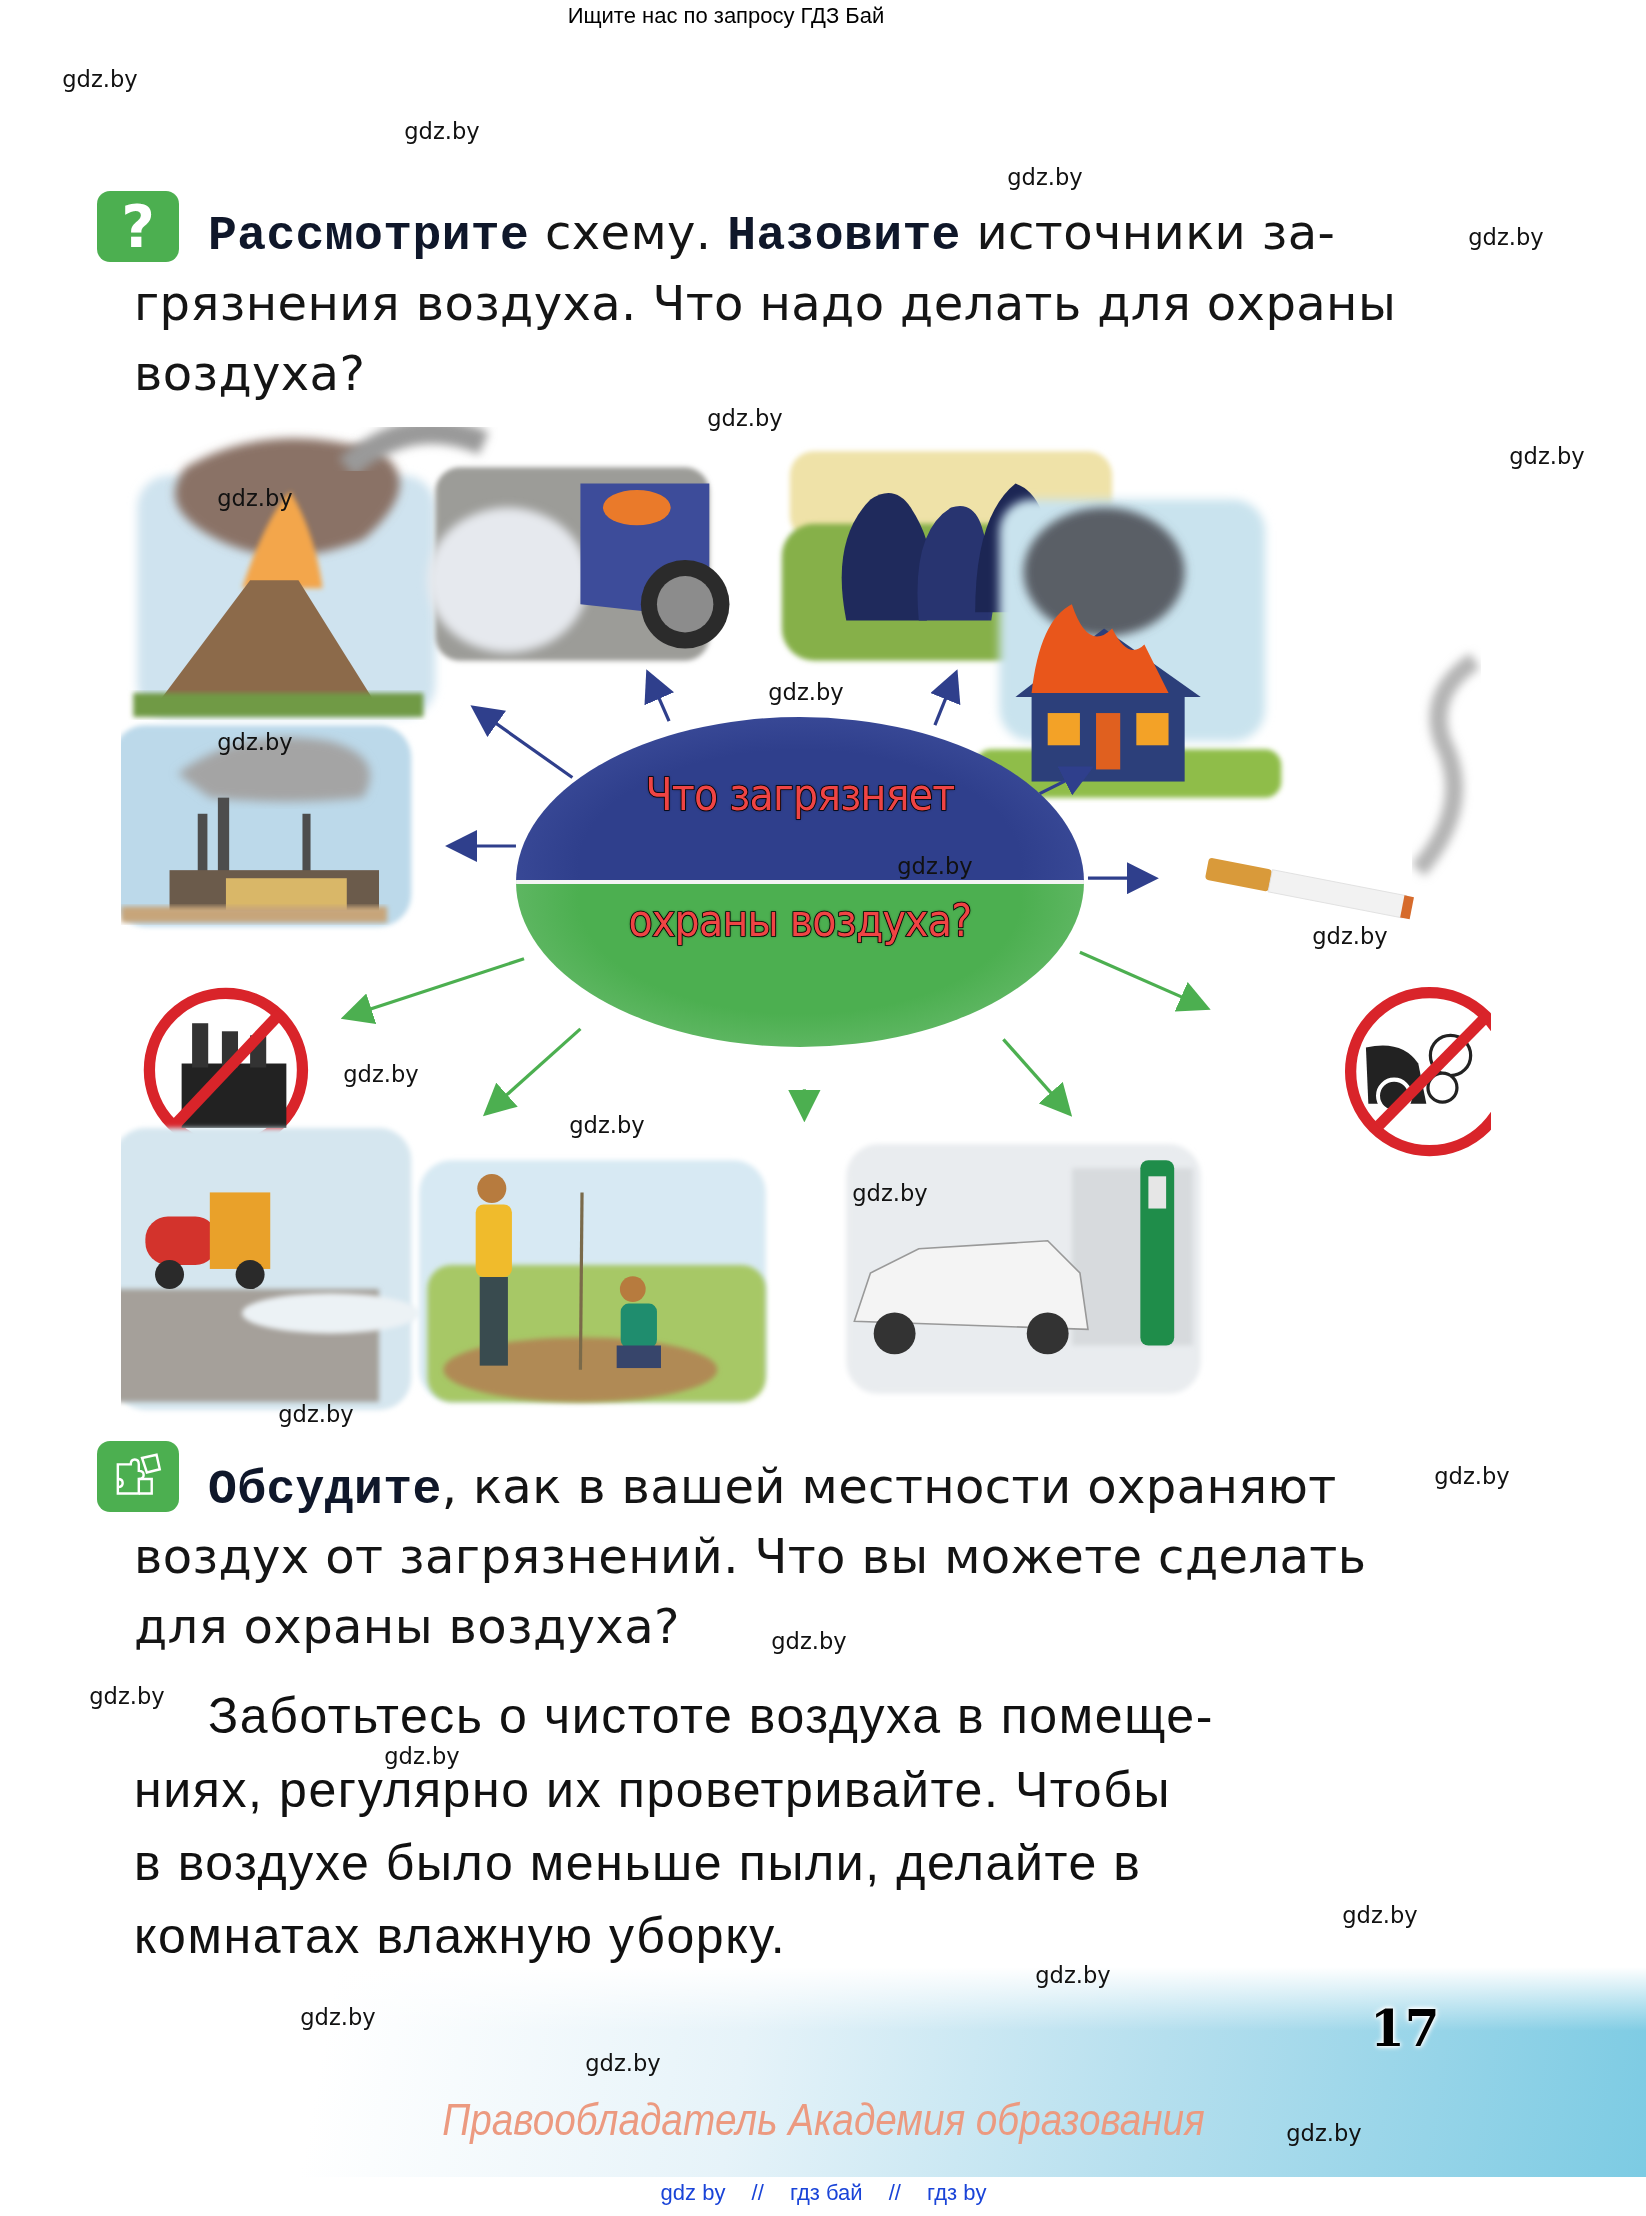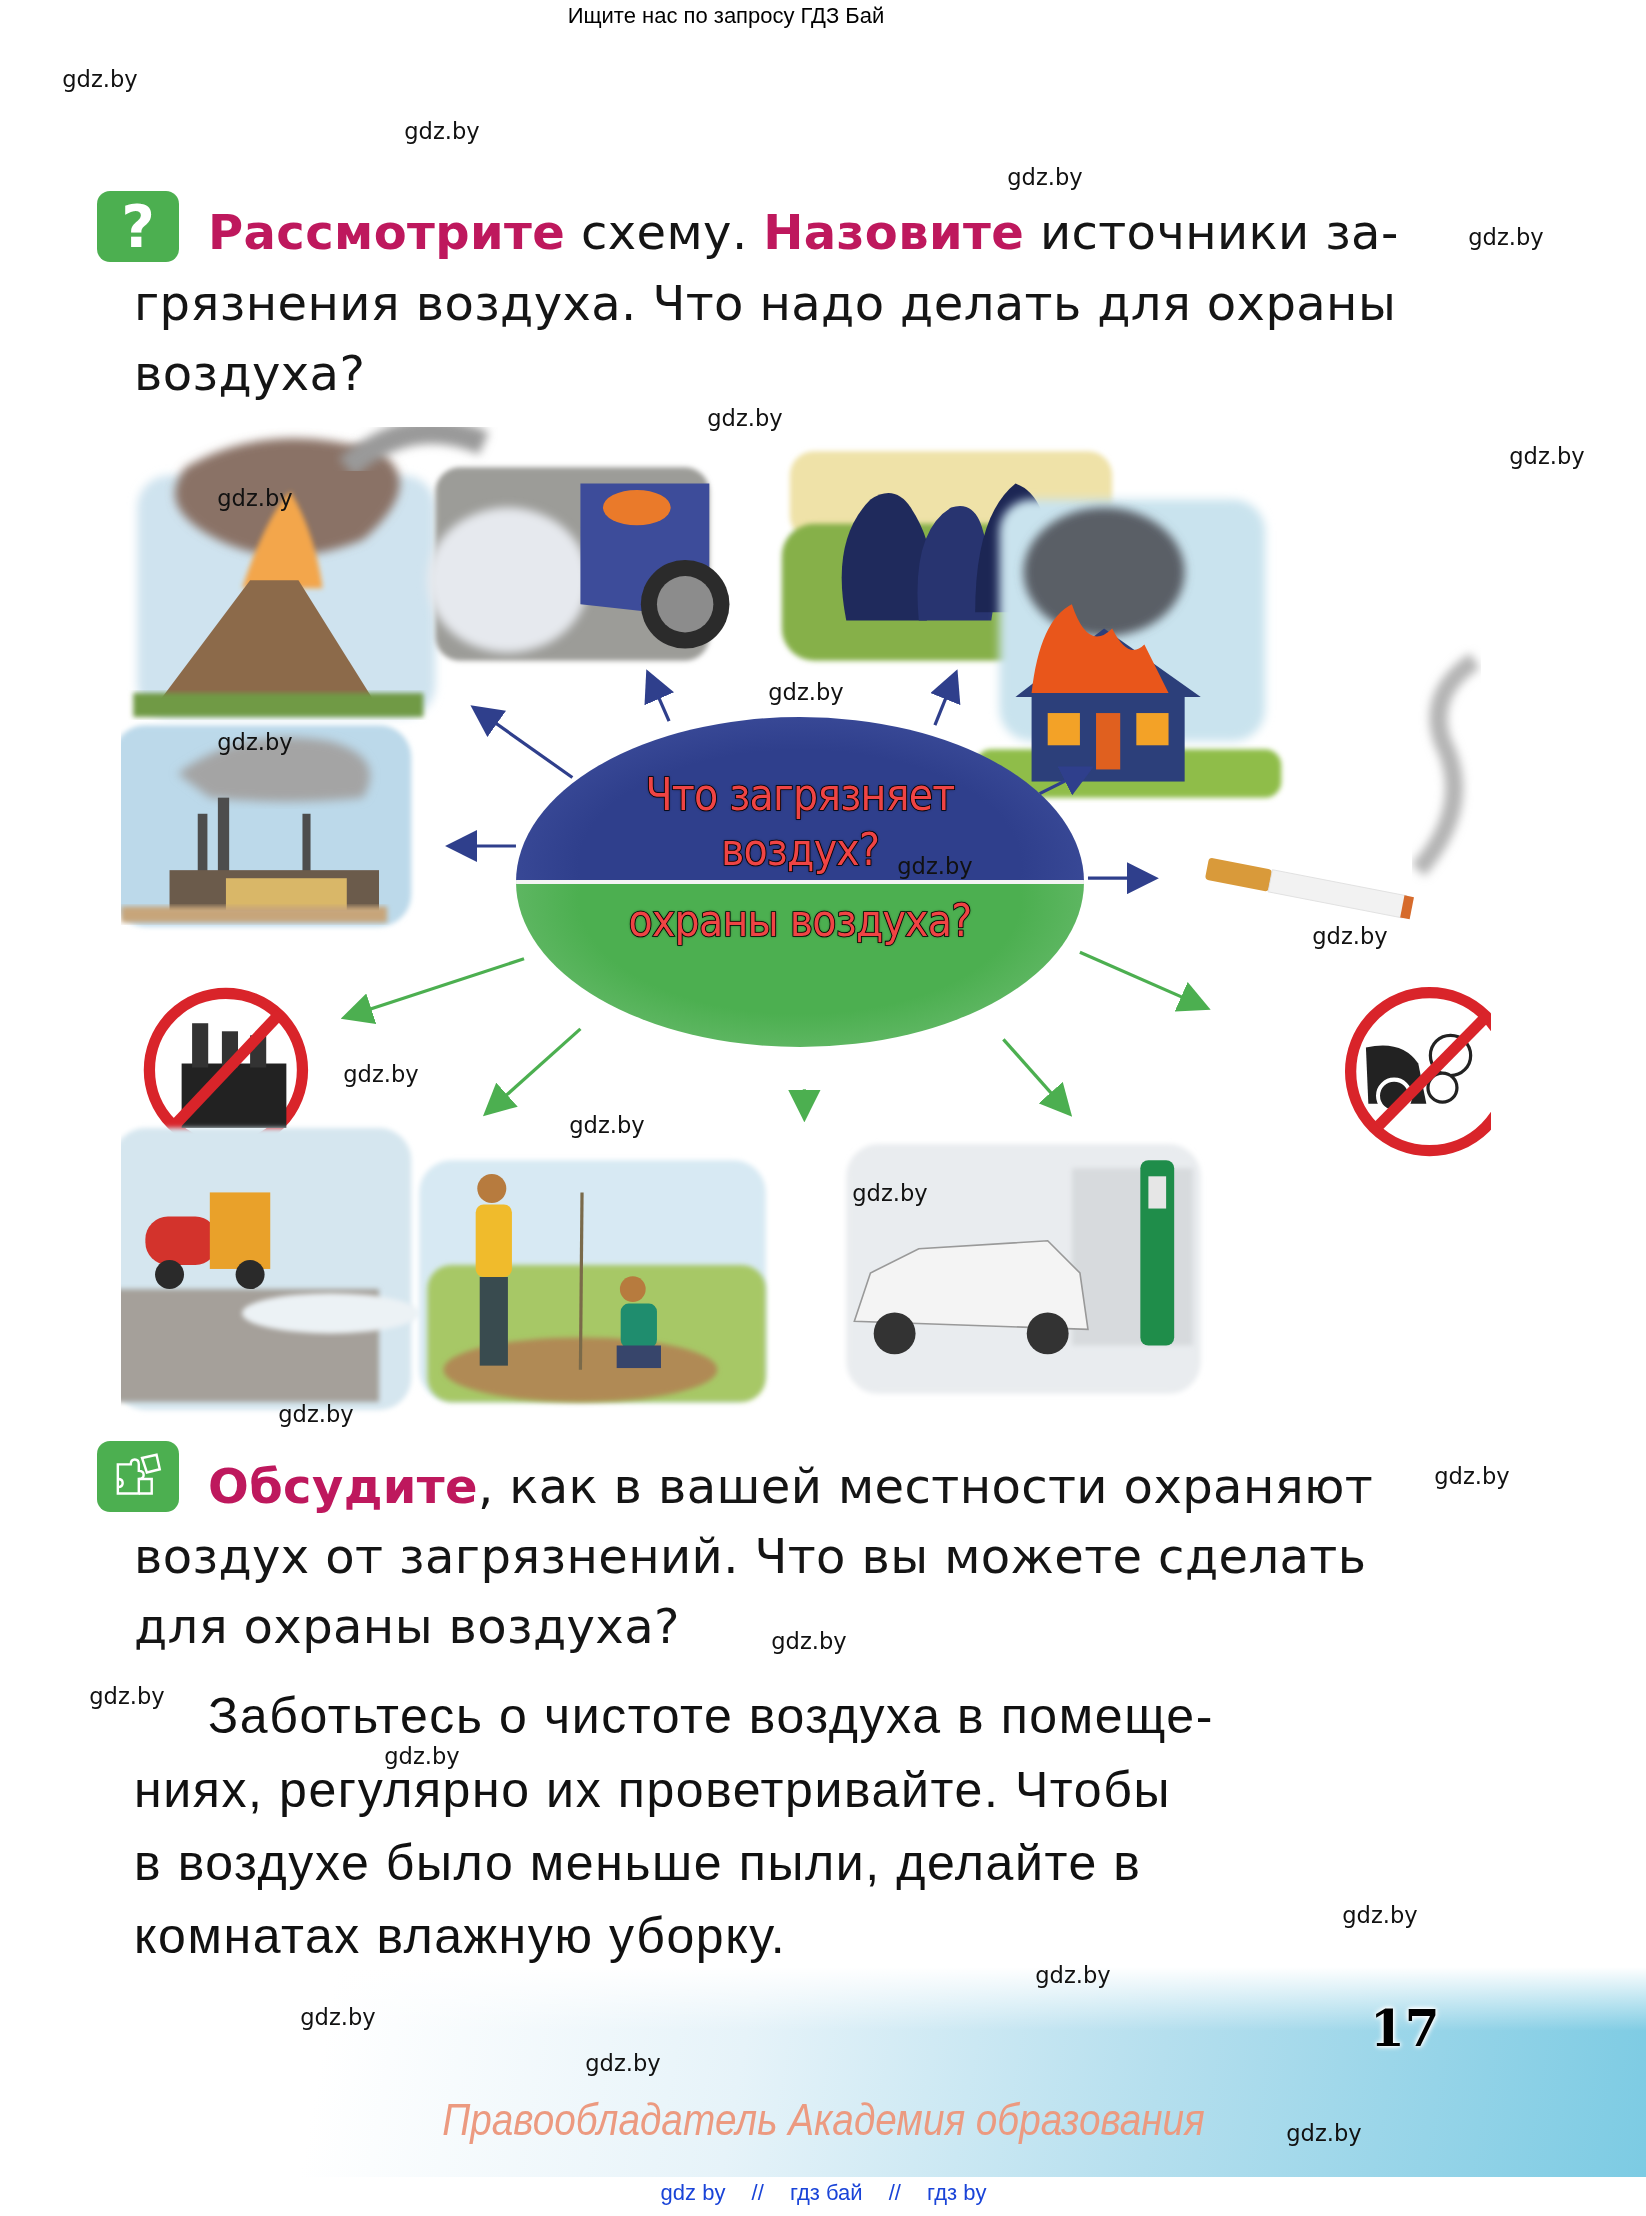--- a/index.html
+++ b/index.html
@@ -18,21 +18,21 @@
   }
   .task-icon {
     width:82px; height:71px; border-radius:13px; background:#4caf50;
     display:flex; align-items:center; justify-content:center;
   }
   .q-mark { color:#fff; font-family:"DejaVu Sans", sans-serif; font-weight:bold; font-size:58px; line-height:1; }
   .task-text {
     font-family:"DejaVu Sans", sans-serif; font-size:48px; line-height:70px; color:#151515;
     letter-spacing:0.4px;
   }
-  .hl { color:#be185d; font-weight:bold; }
+  .hl { color:#0f172a; font-weight:bold;font-family:Liberation Mono, monospace; }
   .diagram { left:121px; top:419px; width:1370px; height:999px; }
   .center-ellipse {
     position:absolute; left:395px; top:298px; width:568px; height:330px;
     border-radius:50%; overflow:hidden;
   }
   .ell-top {
     position:absolute; left:0; top:0; width:100%; height:50%;
     background:radial-gradient(ellipse at 50% 90%, #2f3f8c 55%, #3a4a98 75%, #c7cbe5 100%);
   }
   .ell-bot {
@@ -230,21 +230,20 @@
       <line x1="1095" y1="770" x2="1175" y2="860" marker-end="url(#arG)"></line>
     </g>
   </svg>
 
   <div class="center-ellipse">
     <div class="ell-top"></div>
     <div class="ell-bot"></div>
     <div class="ell-divider"></div>
     <div class="ell-text" style="top:50px;">
       <div>Что загрязняет</div>
-      <div>воздух?</div>
     </div>
     <div class="ell-text" style="top:176px;">
       <div>охраны воздуха?</div>
     </div>
   </div>
 </div>
 
 <div class="abs task-icon" style="left:97px; top:1441px;">
   <svg width="50" height="47" viewBox="0 0 62 58">
     <g fill="none" stroke="#fff" stroke-width="3">

